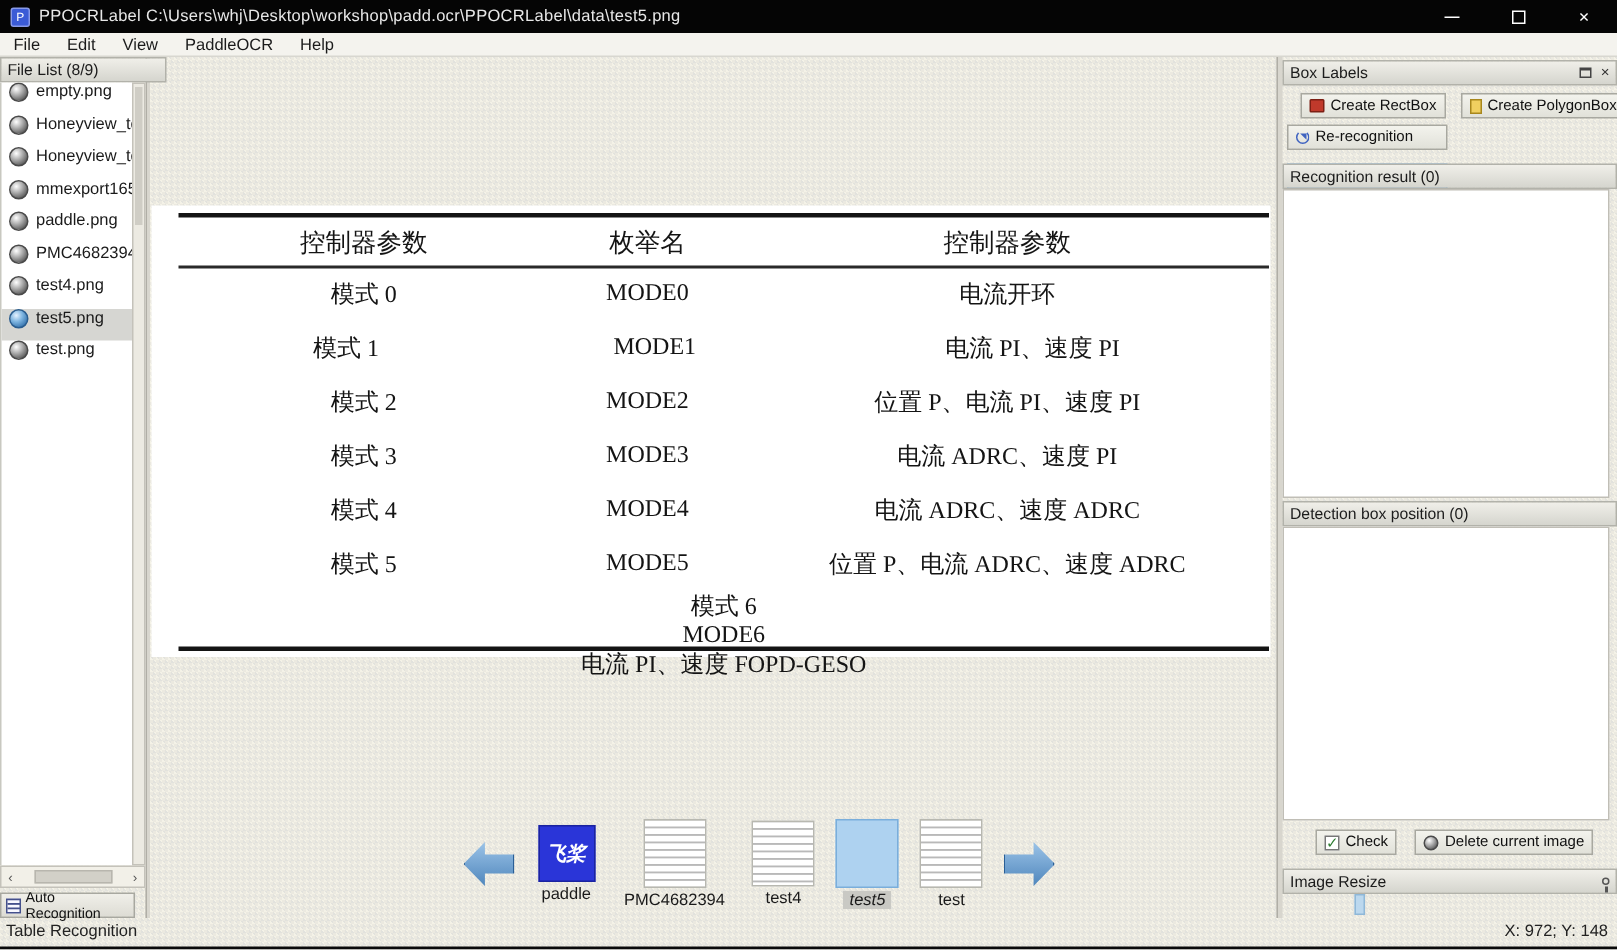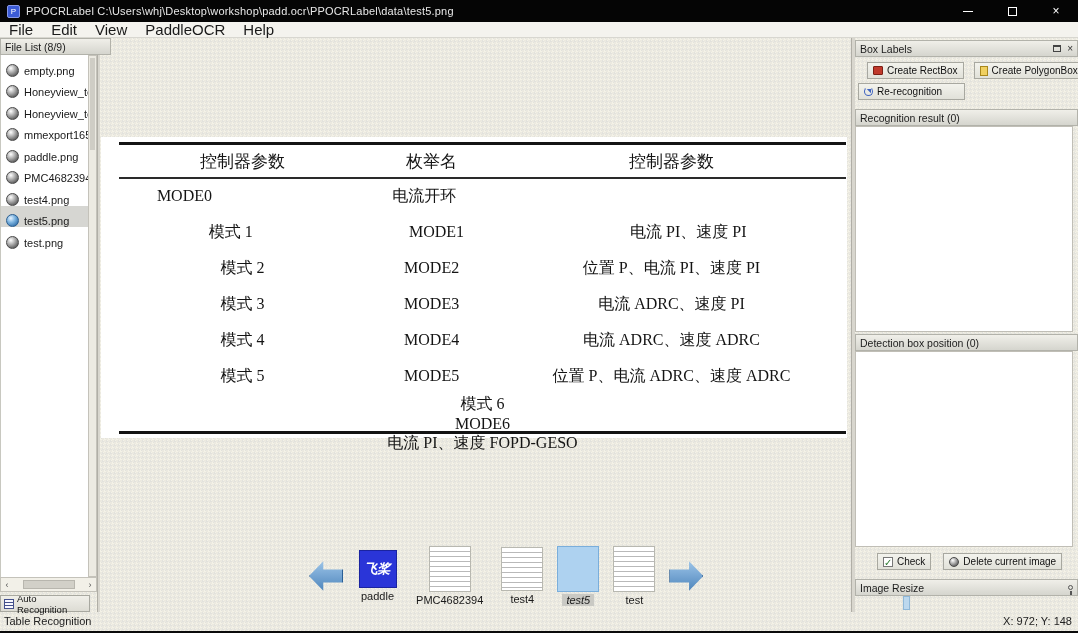--- a/index.html
+++ b/index.html
@@ -18,28 +18,28 @@
   
   .titlebar { position:absolute; left:0; top:0; width:1078px; height:22px; background:#050505; display:flex; align-items:center; }
   .app-icon { width:13px; height:13px; margin:0 6px 0 7px; background:#3b5bd6; border:1px solid #8899e8; border-radius:2px; display:flex; align-items:center; justify-content:center; color:#fff; font-size:8px; }
   .titlebar .wtitle { color:#e8e8e8; font-size:11px; letter-spacing:.2px; }
   .win-controls { position:absolute; right:0; top:0; height:22px; display:flex; }
   .win-btn { width:44px; height:22px; display:flex; align-items:center; justify-content:center; color:#fff; font-size:12px; }
   .glyph-min { width:10px; height:1px; background:#fff; }
   .glyph-max { width:9px; height:9px; border:1px solid #fff; }
 
   
-  .menubar { position:absolute; left:0; top:22px; width:1078px; height:16px; background:#f4f3ee; border-bottom:1px solid #d8d7d0; display:flex; align-items:center; font-size:15px; color:#1a1a1a; }
+  .menubar { position:absolute; left:0; top:22px; width:1078px; height:16px; background:#f4f3ee; border-bottom:1px solid #d8d7d0; display:flex; align-items:center; font-size:11px; color:#1a1a1a; }
   .menu-item { padding:0 9px; height:16px; display:flex; align-items:center; }
 
   
   .dock-header { background:linear-gradient(#f0efe9,#d5d5ce); border:1px solid #b2b2aa; font-size:10.5px; color:#1c1c1c; display:flex; align-items:center; padding:0 4px; }
   .filelist-header { position:absolute; left:0; top:38px; width:111px; height:17px; }
   .filelist { position:absolute; left:0; top:55px; width:88px; height:522px; background:#ffffff; border-left:1px solid #c8c8c0; overflow:hidden; }
-  .flist-item { height:21.5px; display:flex; align-items:flex-end; gap:5px; padding-left:5px; font-size:11px; color:#1a1a1a; white-space:nowrap; }
+  .flist-item { height:21.5px; display:flex; align-items:flex-start; gap:5px; padding-left:5px; font-size:11px; color:#1a1a1a; white-space:nowrap; }
   .flist-item.selected { background:#d6d6d2; }
   .sphere { width:13px; height:13px; border-radius:50%; flex:0 0 13px;
     background:radial-gradient(circle at 35% 30%, #ffffff 0%, #b8b8b8 35%, #5a5a5a 80%, #3c3c3c 100%); border:1px solid #4a4a4a; }
   .sphere.blue { background:radial-gradient(circle at 35% 30%, #e5f2ff 0%, #7db4e0 40%, #2f6da8 85%); border-color:#2a5d8f; }
   .v-scroll { position:absolute; left:88px; top:55px; width:9px; height:522px; background:#eceae2; border:1px solid #c4c2ba; }
   .v-scroll .thumb { position:absolute; left:1px; top:2px; width:5px; height:92px; background:#cfcdc5; }
   .h-scroll { position:absolute; left:0; top:577px; width:97px; height:15px; background:#f2f0e8; border:1px solid #c4c2ba; display:flex; align-items:center; justify-content:space-between; font-size:9px; color:#555; }
   .h-scroll .arr { width:12px; text-align:center; }
   .h-scroll .hthumb { height:9px; width:52px; background:#d2d0c8; border:1px solid #b8b6ae; }
   .auto-btn { position:absolute; left:0; top:595px; height:17px; width:90px; background:linear-gradient(#f0efe9,#dddcd4); border:1px solid #a8a8a0; display:flex; align-items:center; gap:3px; font-size:9.5px; padding:0 3px; color:#111; }
@@ -200,20 +200,21 @@
     <div class="doc-image">
       <div class="doc-table">
         <div class="tline-thick" style="top:5px;"></div>
         <div class="trow thead-row">
           <span class="c1">控制器参数</span>
           <span class="c2">枚举名</span>
           <span class="c3">控制器参数</span>
         </div>
         <div class="tline-thin" style="top:40px;"></div>
         <div class="trow data-row" style="top:41px;">
+          <span class="c1">模式 0</span>
           <span class="c2">MODE0</span>
           <span class="c3">电流开环</span>
         </div>
         <div class="trow data-row" style="top:77px;gap:35px;">
           <span class="c1">模式 1</span>
           <span class="c2">MODE1</span>
           <span class="c3">电流 PI、速度 PI</span>
         </div>
         <div class="trow data-row" style="top:113px;">
           <span class="c1">模式 2</span>

